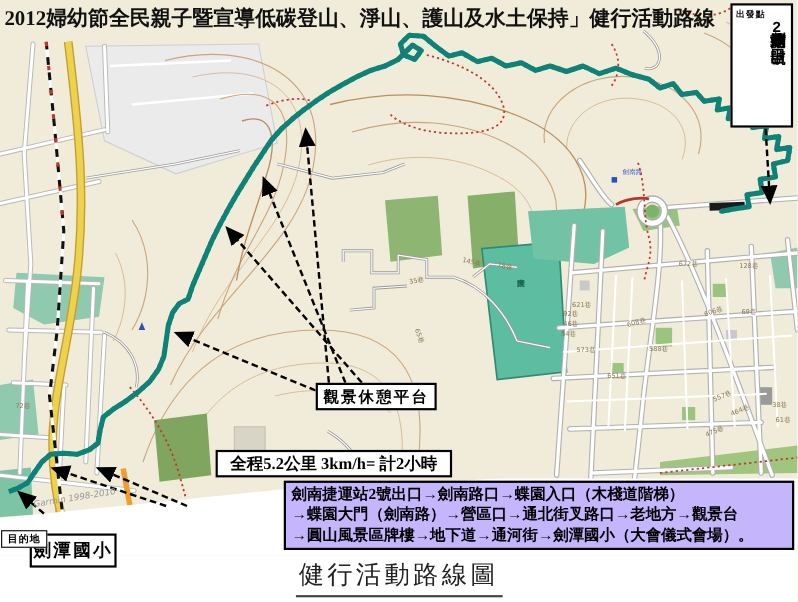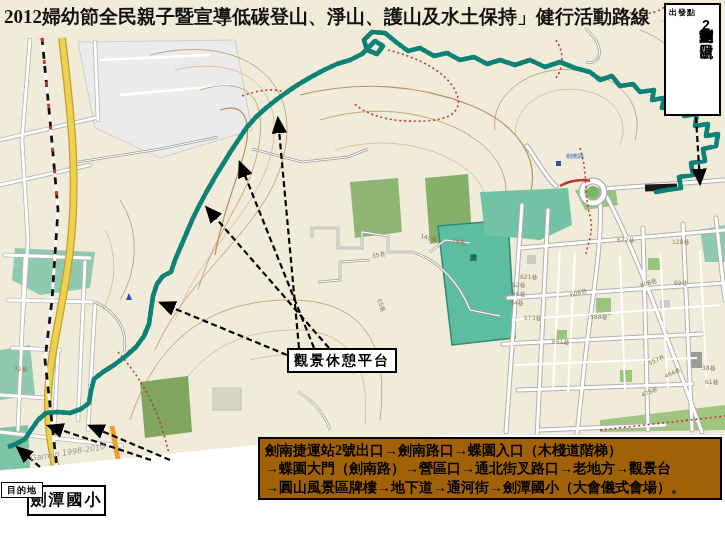--- a/index.html
+++ b/index.html
@@ -15,21 +15,21 @@
              color:#111;white-space:nowrap;letter-spacing:0px;}
   .start-box{position:absolute;left:664px;top:3px;width:57px;height:113px;background:#fff;
              border:2px solid #000;font-family:Liberation Mono, monospace;}
   .start-small{position:absolute;left:3px;top:2px;font-size:8px;font-weight:bold;letter-spacing:1px;}
   .start-vert{position:absolute;right:2px;top:13px;height:96px;writing-mode:vertical-rl;
               text-orientation:upright;font-weight:bold;line-height:1.45;}
   .start-vert .col-station{font-size:14px;}
   .start-vert .col-exit{font-size:14px;}
   .platform-box{left:287px;top:348px;width:110px;height:25px;font-size:14px;letter-spacing:2px;}
   .distance-box{left:196px;top:409px;width:215px;height:25px;font-size:15px;}
-  .desc-box{left:258px;top:437px;width:464px;height:63px;border:2px solid #000;background:#a16207;
+  .desc-box{left:258px;top:437px;width:464px;height:63px;border:2px solid #000;background:#c4b5fd;
             padding:3px 5px;font-size:14px;font-weight:bold;line-height:1.32;display:block;}
   .school-box{left:27px;top:485px;width:79px;height:31px;font-size:16px;letter-spacing:2px;}
   .restroom-box{left:137px;top:460px;width:58px;height:29px;font-size:14px;letter-spacing:1px;}
   .dest-box{left:1px;top:482px;width:42px;height:16px;font-size:9px;letter-spacing:1px;border-width:1.5px;}
   .bottom-title{position:absolute;left:50%;top:507px;transform:translateX(-50%);
                 font-size:23px;letter-spacing:3px;color:#222;border-bottom:2px solid #444;
                 padding:0 3px 3px 3px;font-weight:500;}
   .slabel{position:absolute;font-family:"DejaVu Sans",sans-serif;font-size:6px;color:#8a7a58;
           white-space:nowrap;}
   .bluelabel{position:absolute;font-family:"DejaVu Sans",sans-serif;font-size:6px;color:#3a57c4;white-space:nowrap;}
@@ -183,30 +183,32 @@
 
   <div class="start-box annot">
     <span class="start-small">出發點</span>
     <div class="start-vert">
       <span class="col-station">劍南捷運站</span><span class="col-exit">2號出口</span>
     </div>
   </div>
 
   <div class="annot box platform-box">觀景休憩平台</div>
 
+  <div class="annot box distance-box">全程5.2公里  3km/h= 計2小時</div>
 
   <div class="annot desc-box">
     <div>劍南捷運站2號出口→劍南路口→蝶園入口（木棧道階梯）</div>
     <div>→蝶園大門（劍南路）→營區口→通北街叉路口→老地方→觀景台</div>
     <div>→圓山風景區牌樓→地下道→通河街→劍潭國小（大會儀式會場）。</div>
   </div>
 
   <div class="annot box school-box">劍潭國小</div>
   <div class="annot box dest-box">目的地</div>
 
+  <div class="bottom-title">健行活動路線圖</div>
 
   <div class="watermark">Garmin 1998-2010</div>
   <div class="campuslabel" style="left:468px;top:248px;">實踐大學</div>
   <div class="bluelabel" style="left:566px;top:152px;">劍南路</div>
 
   <div class="slabel" style="left:617px;top:236px;">672巷</div>
   <div class="slabel" style="left:672px;top:238px;">128巷</div>
   <div class="slabel" style="left:640px;top:279px;transform:rotate(-18deg);">606巷</div>
   <div class="slabel" style="left:674px;top:279px;">69巷</div>
   <div class="slabel" style="left:590px;top:313px;">588巷</div>

